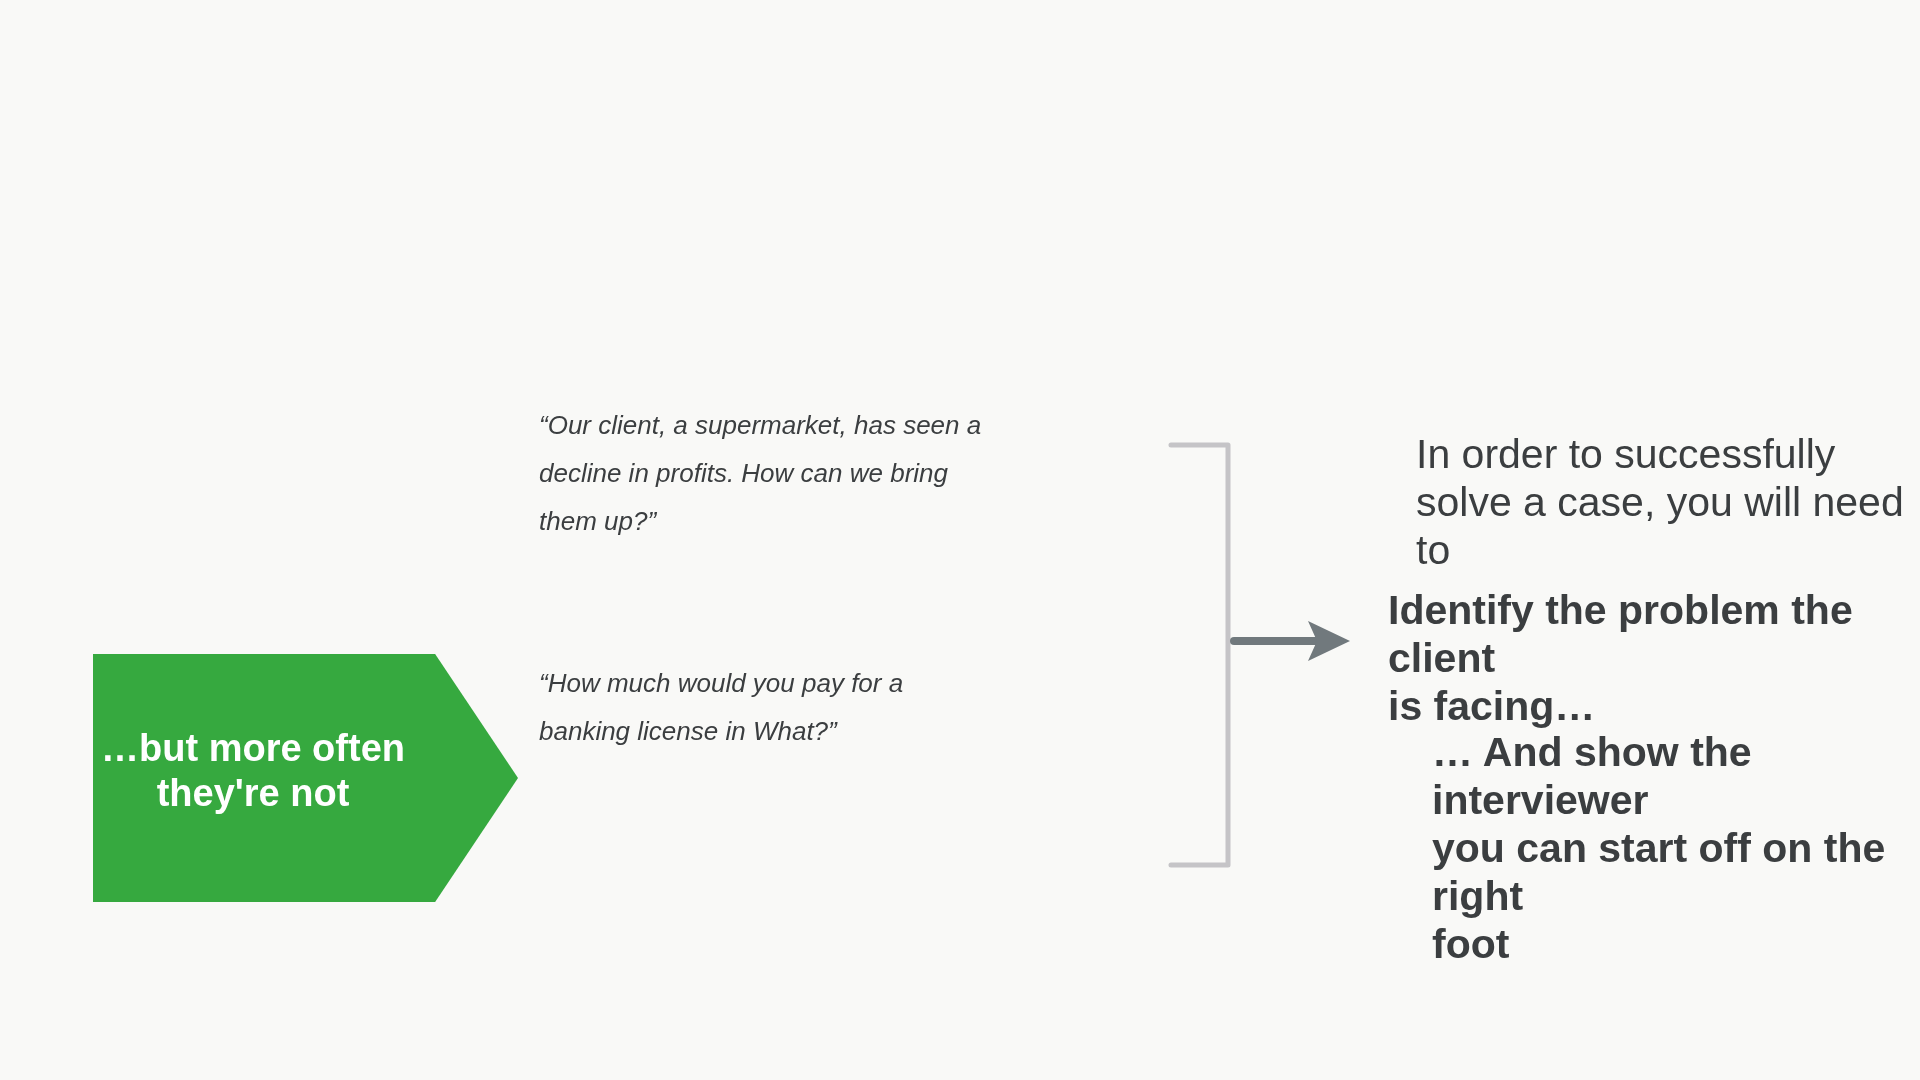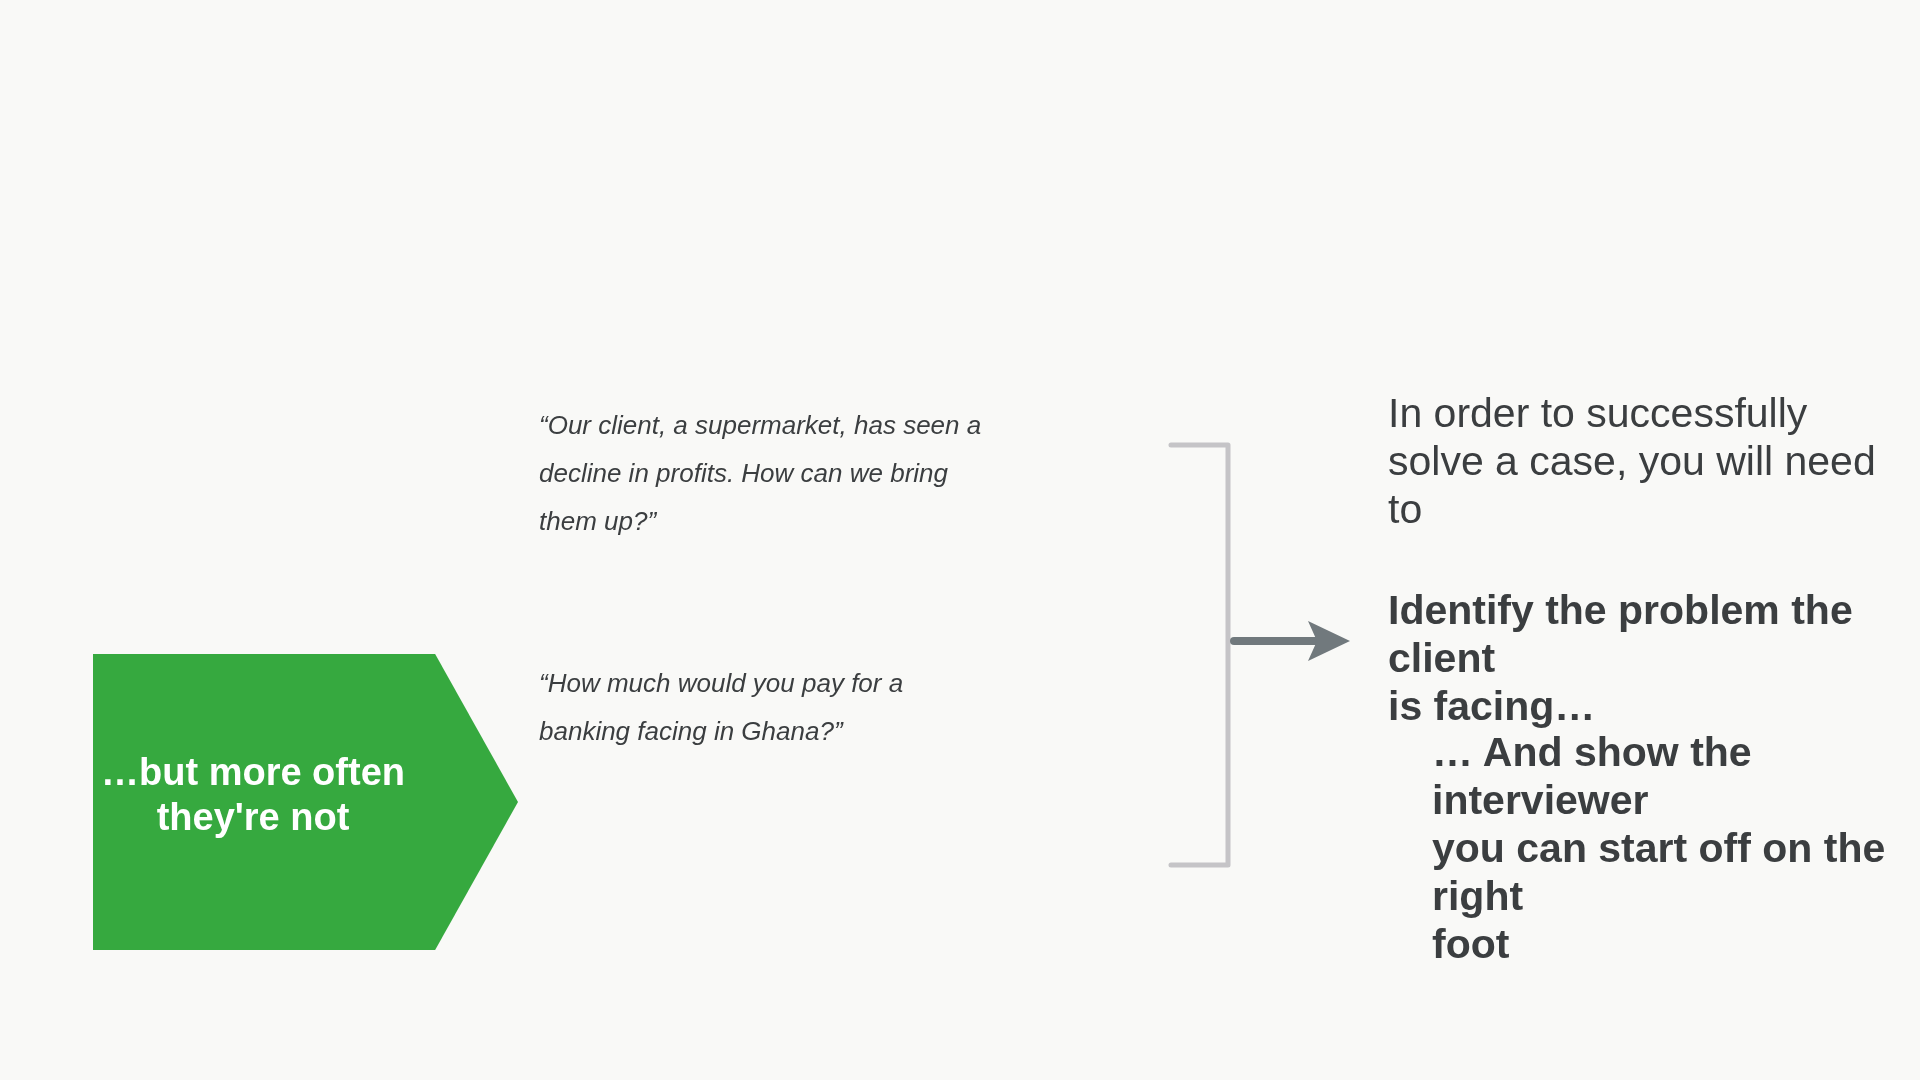--- a/index.html
+++ b/index.html
@@ -39,21 +39,21 @@
     position:absolute;
     left:93px;
     width:425px;
     background:var(--green);
     clip-path:polygon(0 0, 80.5% 0, 100% 50%, 80.5% 100%, 0 100%);
     display:flex;
     align-items:center;
     justify-content:center;
   }
   .chev.one{top:333px;height:250px;padding-right:40px;padding-bottom:14px;}
-  .chev.two{top:654px;height:296px;padding-right:105px;padding-bottom:14px;}
+  .chev.two{top:654px;height:248px;padding-right:105px;padding-bottom:14px;}
   .chev-label{
     color:var(--box-text);
     font-size:38px;
     font-weight:700;
     line-height:45px;
     text-align:center;
     white-space:pre-line;
   }
   .quote{
     position:absolute;
@@ -88,21 +88,21 @@
   .arrow-head{fill:var(--arrow);}
   .conclusion-text{
     position:absolute;
     left:1388px;
     width:490px;
     font-size:41px;
     line-height:48px;
     white-space:pre-line;
     color:var(--text);
   }
-  .conclusion-text.intro{top:389px;font-weight:400;}
+  .conclusion-text.intro{top:430px;font-weight:400;margin-left:28px;}
   .conclusion-text.emph{font-weight:700;}
   .conclusion-text.p1{top:586px;}
   .conclusion-text.p2{top:728px;margin-left:44px;}
 </style>
 </head>
 <body>
 
 <main class="slide">
 
 
@@ -110,21 +110,21 @@
   <div class="chev two">
     <span class="chev-label">…but more often
 they're not</span>
   </div>
 
   <div class="quote q1">“Our client, a supermarket, has seen a
 decline in profits. How can we bring
 them up?”</div>
 
   <div class="quote q2">“How much would you pay for a
-banking facing in Ghana?”</div>
+banking license in What?”</div>
 
 
   <svg class="connector" viewBox="1150 420 220 470" aria-hidden="true">
     <path class="bracket-path" d="M 1171 445 L 1228 445 L 1228 865 L 1171 865"></path>
     <path class="arrow-shaft" d="M 1234 641 L 1320 641"></path>
     <polygon class="arrow-head" points="1308,621 1350,641 1308,661 1317,641"></polygon>
   </svg>
 
   <div class="conclusion-text intro">In order to successfully
 solve a case, you will need

